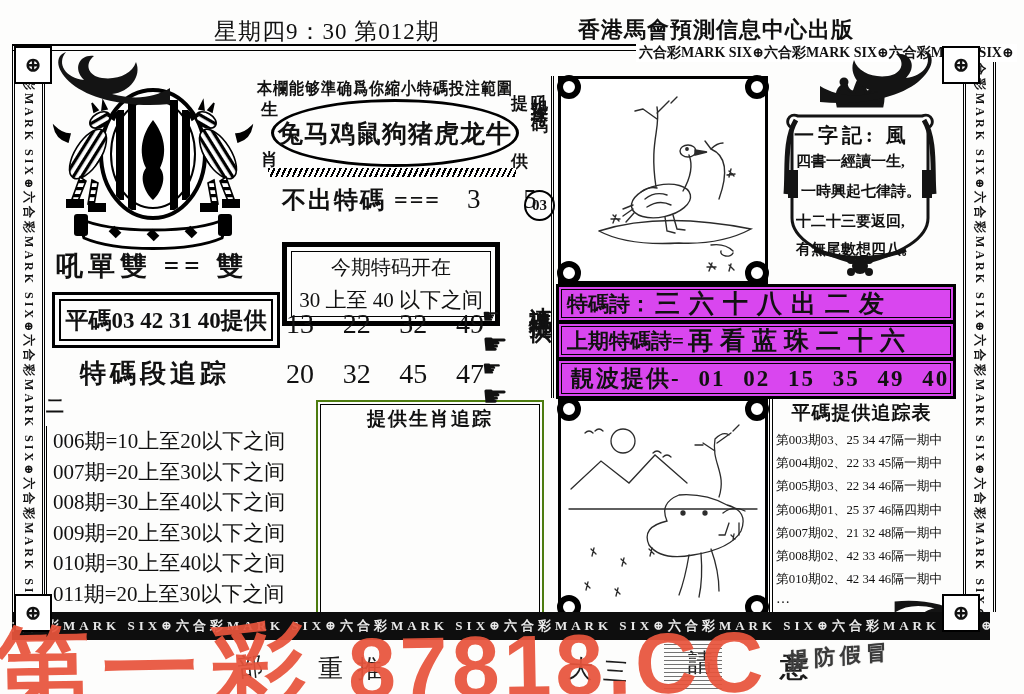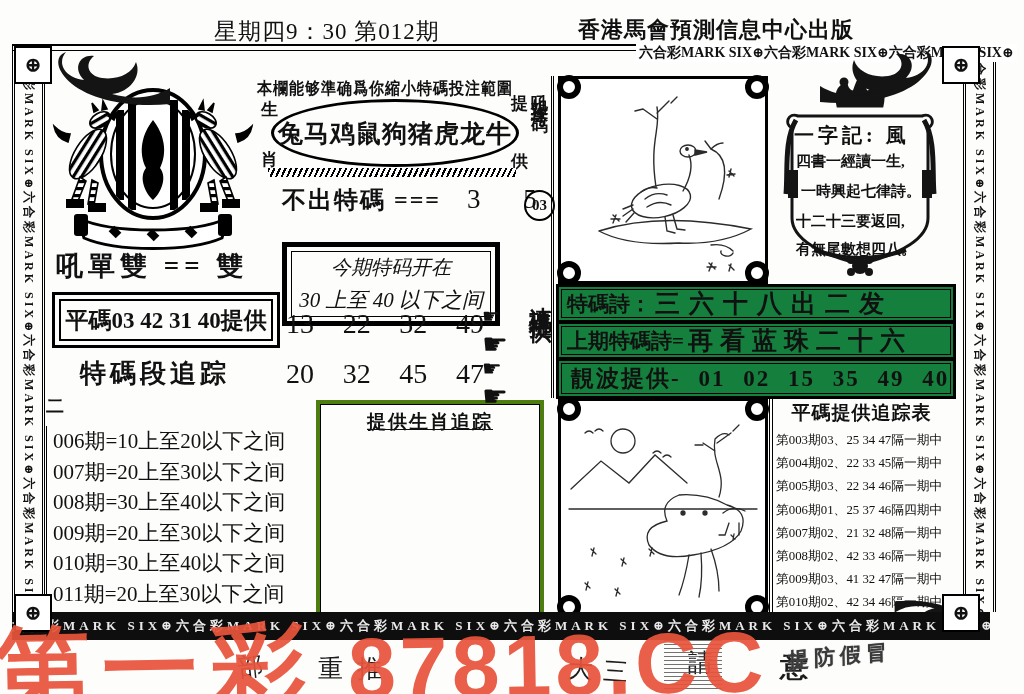--- a/index.html
+++ b/index.html
@@ -35,25 +35,25 @@
   .cornlab{font-size:17px;font-weight:bold;}
   #lab-tl{left:261px;top:98px;} #lab-tr{left:511px;top:92px;} #lab-bl{left:261px;top:148px;} #lab-br{left:511px;top:150px;}
   #zodiac-ring{left:271px;top:99px;width:242px;height:62px;border:3px solid #000;border-radius:50%;
        display:flex;align-items:center;justify-content:center;font-size:25px;font-weight:bold;letter-spacing:1px;white-space:nowrap;}
   #hatch{left:268px;top:168px;width:248px;height:9px;
        background:repeating-linear-gradient(115deg,#000 0 2px,#fff 2px 5px);}
   #nospecial{left:282px;top:184px;display:flex;align-items:baseline;white-space:nowrap;}
   #nospecial .lab{font-size:24px;font-weight:bold;letter-spacing:2px;}
   #nospecial .val{font-size:27px;margin-left:26px;word-spacing:36px;}
   #current-box{left:282px;top:242px;width:208px;height:74px;border:5px solid #000;outline:1px solid #000;outline-offset:-10px;
-       display:flex;flex-direction:column;align-items:center;justify-content:center;gap:5px;font-style:italic;}
+       display:flex;flex-direction:column;align-items:center;justify-content:center;gap:5px;}
   #current-box .l1{font-size:20px;} #current-box .l2{font-size:21px;white-space:nowrap;}
   .numrow{width:198px;display:flex;justify-content:space-between;font-size:28px;}
   #numrow1{left:286px;top:308px;} #numrow2{left:286px;top:358px;}
-  #zodiac-box{left:316px;top:400px;width:228px;height:232px;border:5px solid #4d7c0f;outline:1px solid #000;outline-offset:-5px;box-sizing:border-box;padding-top:4px;text-decoration:underline;}
+  #zodiac-box{left:316px;top:400px;width:228px;height:232px;border:2px solid #4d7c0f;outline:1px solid #000;outline-offset:-5px;box-sizing:border-box;padding-top:4px;}
   #zodiac-title{text-align:center;font-size:19px;font-weight:bold;letter-spacing:2px;}
   #zodiac-rows{font-size:15.5px;line-height:24.6px;padding:2px 0 0 7px;white-space:nowrap;}
   
   .vup{writing-mode:vertical-rl;text-orientation:upright;white-space:nowrap;}
   #pearl-title{left:528px;top:80px;font-size:17px;font-weight:bold;letter-spacing:6px;}
   #pearl-circles{left:524px;top:190px;display:flex;flex-direction:row;gap:4px;}
   .pcircle{width:27px;height:27px;border:2px solid #000;border-radius:50%;display:flex;align-items:center;justify-content:center;
        font-size:15px;font-weight:bold;}
   #pearl-vert{left:525px;top:288px;font-size:23px;font-weight:bold;letter-spacing:5px;}
   .hand{left:482px;z-index:2;line-height:1;}
@@ -62,21 +62,21 @@
   
   .picbox{width:210px;border:3px solid #000;background:#fff;box-sizing:border-box;}
   #duck-box{left:558px;top:76px;height:208px;} #deer-box{left:558px;top:398px;height:220px;}
   .dot{position:absolute;width:24px;height:24px;border:6px solid #000;border-radius:50%;background:#fff;box-sizing:border-box;}
   
   #shield{left:774px;top:70px;width:172px;height:214px;}
   #shield-title{left:20px;top:52px;width:132px;font-size:20px;font-weight:bold;letter-spacing:4px;}
   .sh-line{left:22px;width:130px;font-size:15px;font-weight:bold;white-space:nowrap;}
   
   .prow{left:556px;width:386px;height:33px;border:3px solid #000;outline:1px solid #000;outline-offset:-6px;
-       display:flex;align-items:center;padding-left:8px;box-sizing:content-box;background:#15803d;white-space:nowrap;}
+       display:flex;align-items:center;padding-left:8px;box-sizing:content-box;background:#d946ef;white-space:nowrap;}
   #prow1{top:284px;} #prow2{top:321px;} #prow3{top:358px;height:35px;}
   .prow .plab{font-size:21px;font-weight:bold;}
   .prow .ptxt{font-size:25px;font-weight:bold;letter-spacing:9px;margin-left:4px;}
   #prow2 .ptxt{letter-spacing:7px;}
   #prow3 .ptxt{font-size:23px;letter-spacing:2px;word-spacing:10px;}
   
   #pingma-table{left:769px;top:398px;width:178px;height:216px;border-left:4px double #000;padding-left:3px;box-sizing:border-box;}
   #pingma-title{font-size:19px;font-weight:bold;letter-spacing:1px;text-align:center;margin-top:2px;}
   #pingma-rows{font-size:12.8px;line-height:23.2px;white-space:nowrap;margin-top:3px;}
   #pingma-more{font-size:14px;letter-spacing:3px;}
@@ -330,21 +330,20 @@
 <div class="abs" id="pingma-table">
   <div id="pingma-title">平碼提供追踪表</div>
   <div id="pingma-rows">
 
   <div>第003期03、25 34 47隔一期中</div>
       <div>第004期02、22 33 45隔一期中</div>
       <div>第005期03、22 34 46隔一期中</div>
       <div>第006期01、25 37 46隔四期中</div>
       <div>第007期02、21 32 48隔一期中</div>
       <div>第008期02、42 33 46隔一期中</div>
-      <div>第009期03、41 32 47隔一期中</div>
       <div>第010期02、42 34 46隔一期中</div>
     </div>
   <div id="pingma-more">…</div>
 </div>
 
 <span class="abs frag" id="frag0">部</span>
 <span class="abs frag" id="frag1">重推</span>
 <span class="abs frag" id="frag2">大三</span>
 <span class="abs frag" id="frag3">請</span>
 <span class="abs frag" id="frag4">意</span>

